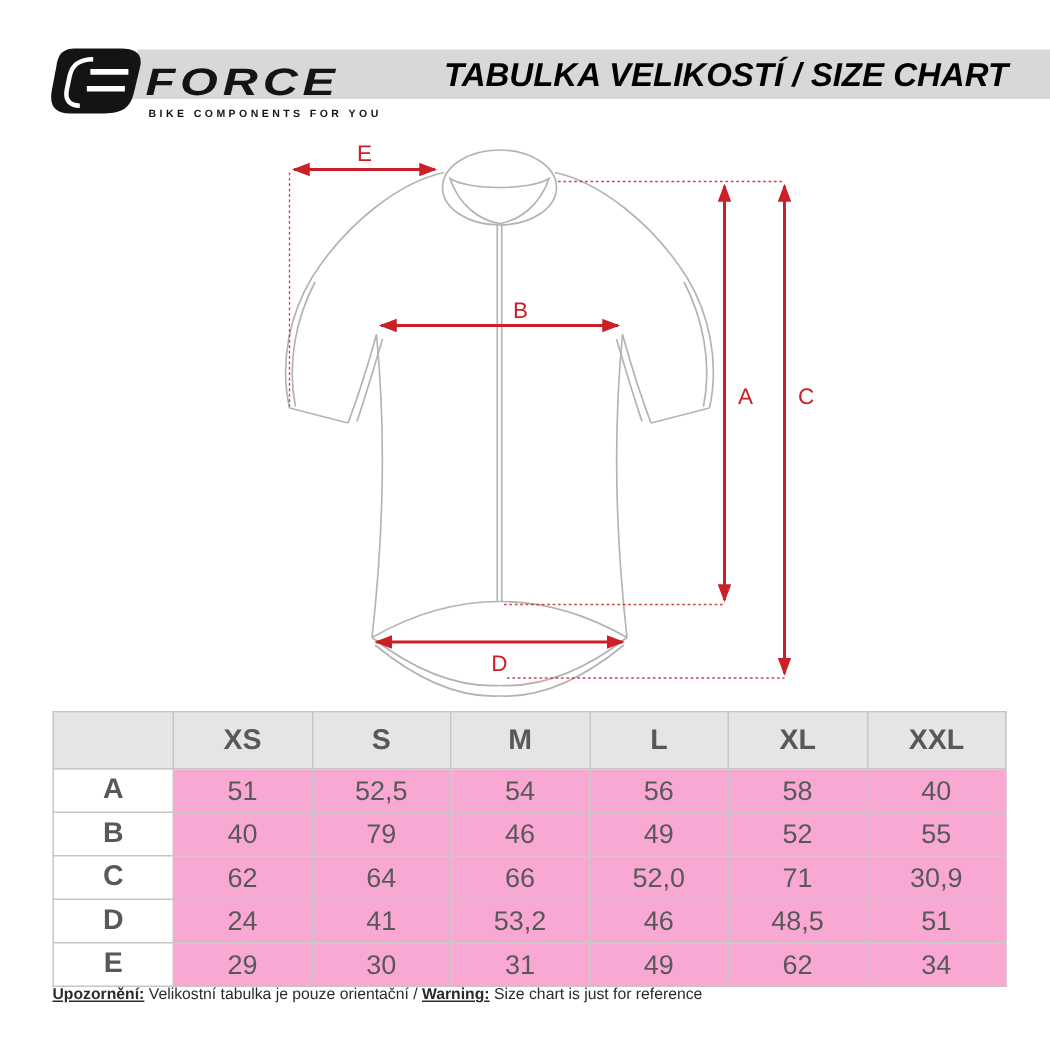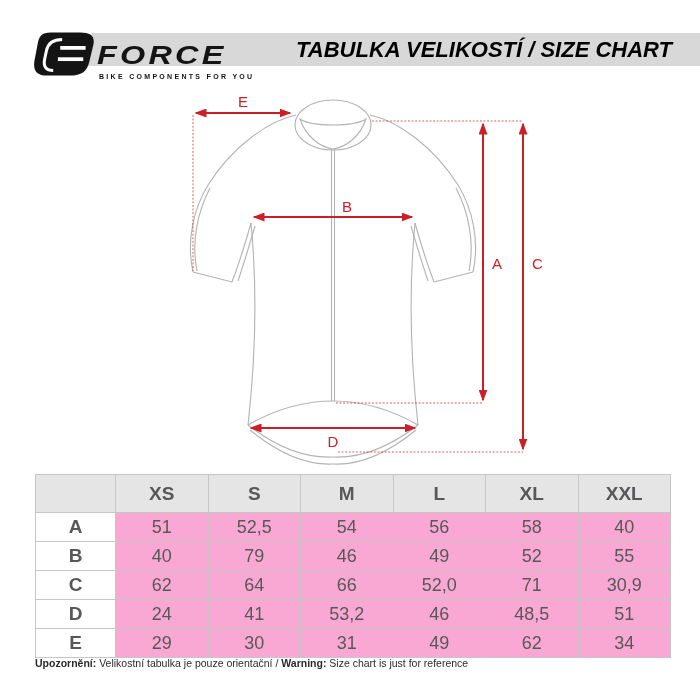--- a/index.html
+++ b/index.html
@@ -47,21 +47,21 @@
     background:#ffffff;height:28px;font-size:19px;font-weight:700;
   }
   table.size-table tbody td{
     background:#f9a8d4;height:28px;font-size:18px;font-weight:400;
   }
   
   .footnote{
     position:absolute;left:35px;top:657px;font-size:10.5px;color:#2b2b2b;
     white-space:nowrap;
   }
-  .footnote .bold{font-weight:700;}
+  .footnote .bold{font-weight:700;text-decoration:underline;}
 </style>
 </head>
 <body>
 
 <div class="band"></div>
 
 <div class="logo">
   <svg class="logo-emblem" width="62" height="48" viewBox="0 0 66 50" aria-hidden="true">
     <path d="M19,2 C9,2 6.5,6 5,14 L1.6,32 C-0.4,43 4.5,48 14.5,48 L39,48 C51.5,48 57.5,44 60,33 L64.2,15.5 C66.4,6 61.5,2 50.5,2 Z" fill="#141414"></path>
     <path d="M31,9.5 C21,9.5 16,13.5 14.3,21.5 L12.3,31 C10.8,38.5 14.2,42.5 21.5,42.5" stroke="#ffffff" stroke-width="3.2" fill="none"></path>

